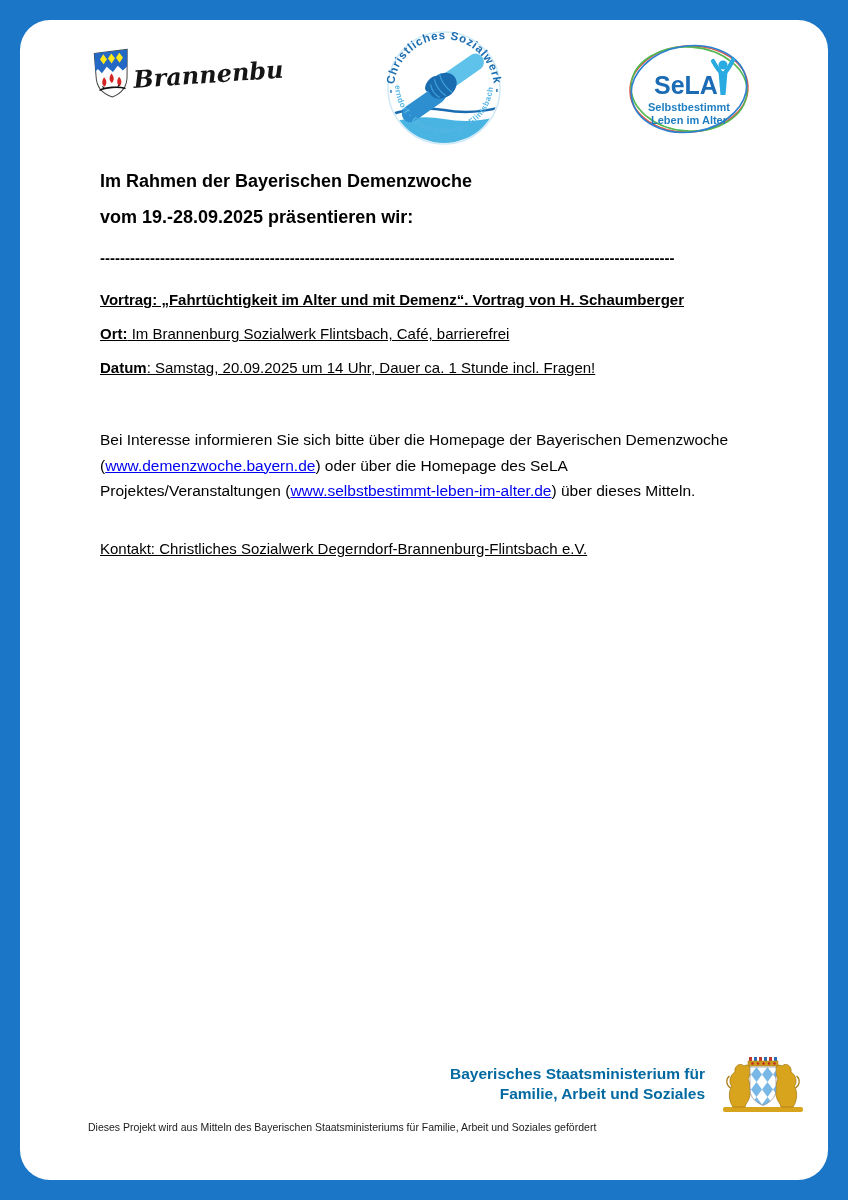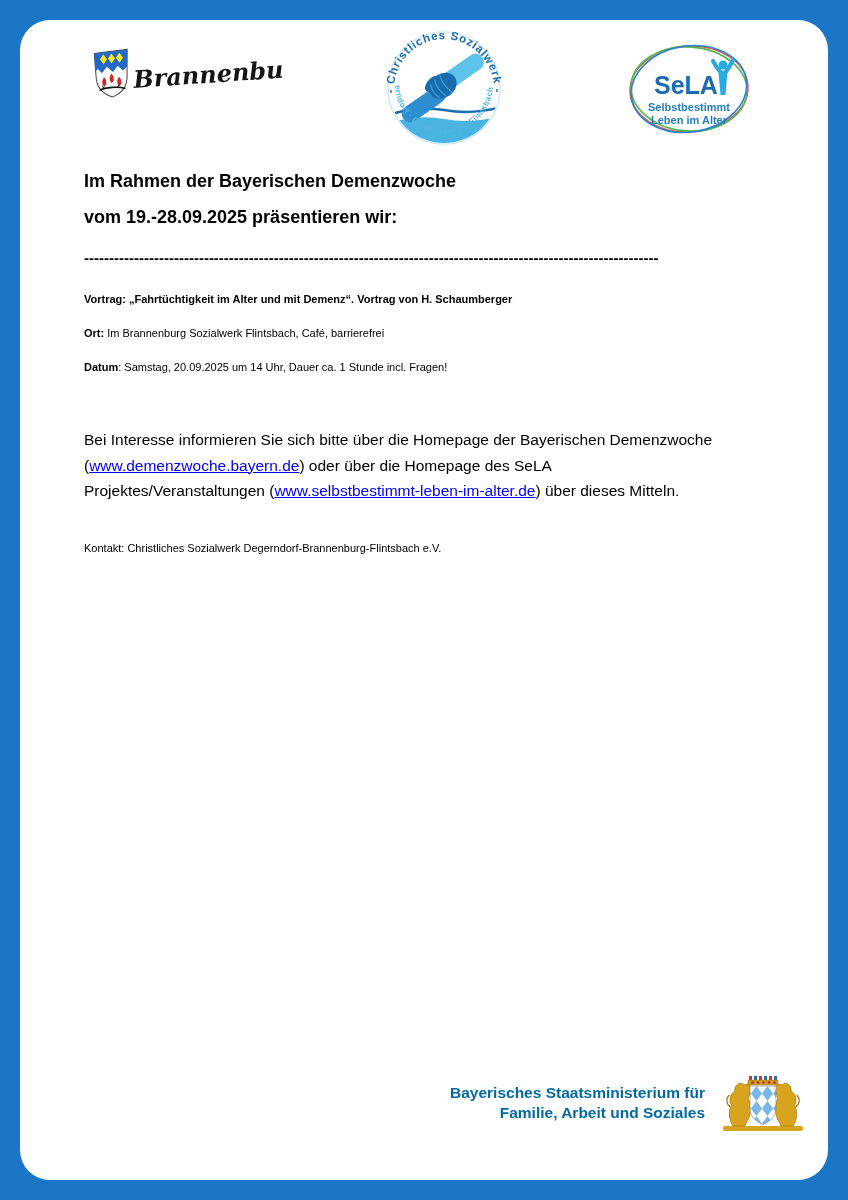--- a/index.html
+++ b/index.html
@@ -22,32 +22,32 @@
     overflow:hidden;
   }
   
   .logos { position:relative; height:142px; }
   .logo { position:absolute; }
   #lg-brannenburg { left:70px; top:26px; display:flex; align-items:flex-start; }
   #lg-csw { left:362px; top:6px; }
   #lg-sela { left:606px; top:22px; }
 
   
-  .content { padding:0 72px 0 64px; color:#000; }
+  .content { padding:0 72px 0 80px; color:#000; }
   .head {
     font-size:18px; font-weight:bold; line-height:22px; margin:0;
   }
   .head1 { margin-top:8px; }
   .head2 { margin-top:14px; }
   .divider {
     margin-top:21px;
     font-weight:bold; font-size:15px; line-height:18px;
     white-space:nowrap; overflow:hidden; width:575px;
   }
-  .line { font-size:11px; line-height:19px; margin:0; }
+  .line { font-size:15px; line-height:19px; margin:0;text-decoration:underline; }
   .vortrag { margin-top:23px; font-weight:bold; white-space:nowrap; }
   .ort { margin-top:15px; }
   .datum { margin-top:15px; }
   .b { font-weight:bold; }
   .para {
     margin-top:50px; font-size:15.5px; line-height:25.5px; max-width:670px;
   }
   .para .pline { display:block; }
   a.doclink { color:#0000EE; text-decoration:underline; cursor:pointer; }
   .kontakt { margin-top:35px; }
@@ -192,16 +192,17 @@
           <rect x="56" y="5" width="3" height="4" fill="#2b6cb5"></rect>
           <rect x="30" y="9" width="30" height="5" fill="#cc9a1e" stroke="#a87b12" stroke-width="0.5"></rect>
           <circle cx="34.5" cy="11.5" r="1.2" fill="#c22222"></circle>
           <circle cx="40" cy="11.5" r="1.2" fill="#c22222"></circle>
           <circle cx="45.5" cy="11.5" r="1.2" fill="#c22222"></circle>
           <circle cx="51" cy="11.5" r="1.2" fill="#c22222"></circle>
           <circle cx="56.5" cy="11.5" r="1.2" fill="#c22222"></circle>
           <path d="M32 15 h26 v23 c0 8 -7 13 -13 15.5 c-6 -2.5 -13 -7.5 -13 -15.5 Z" fill="url(#loz)" stroke="#8a8a8a" stroke-width="0.7"></path>
         </svg>
       </div>
+      <div class="funding">Dieses Projekt wird aus Mitteln des Bayerischen Staatsministeriums für Familie, Arbeit und Soziales gefördert</div>
     </div>
 
   </div>
 </div>
 
 </body></html>

